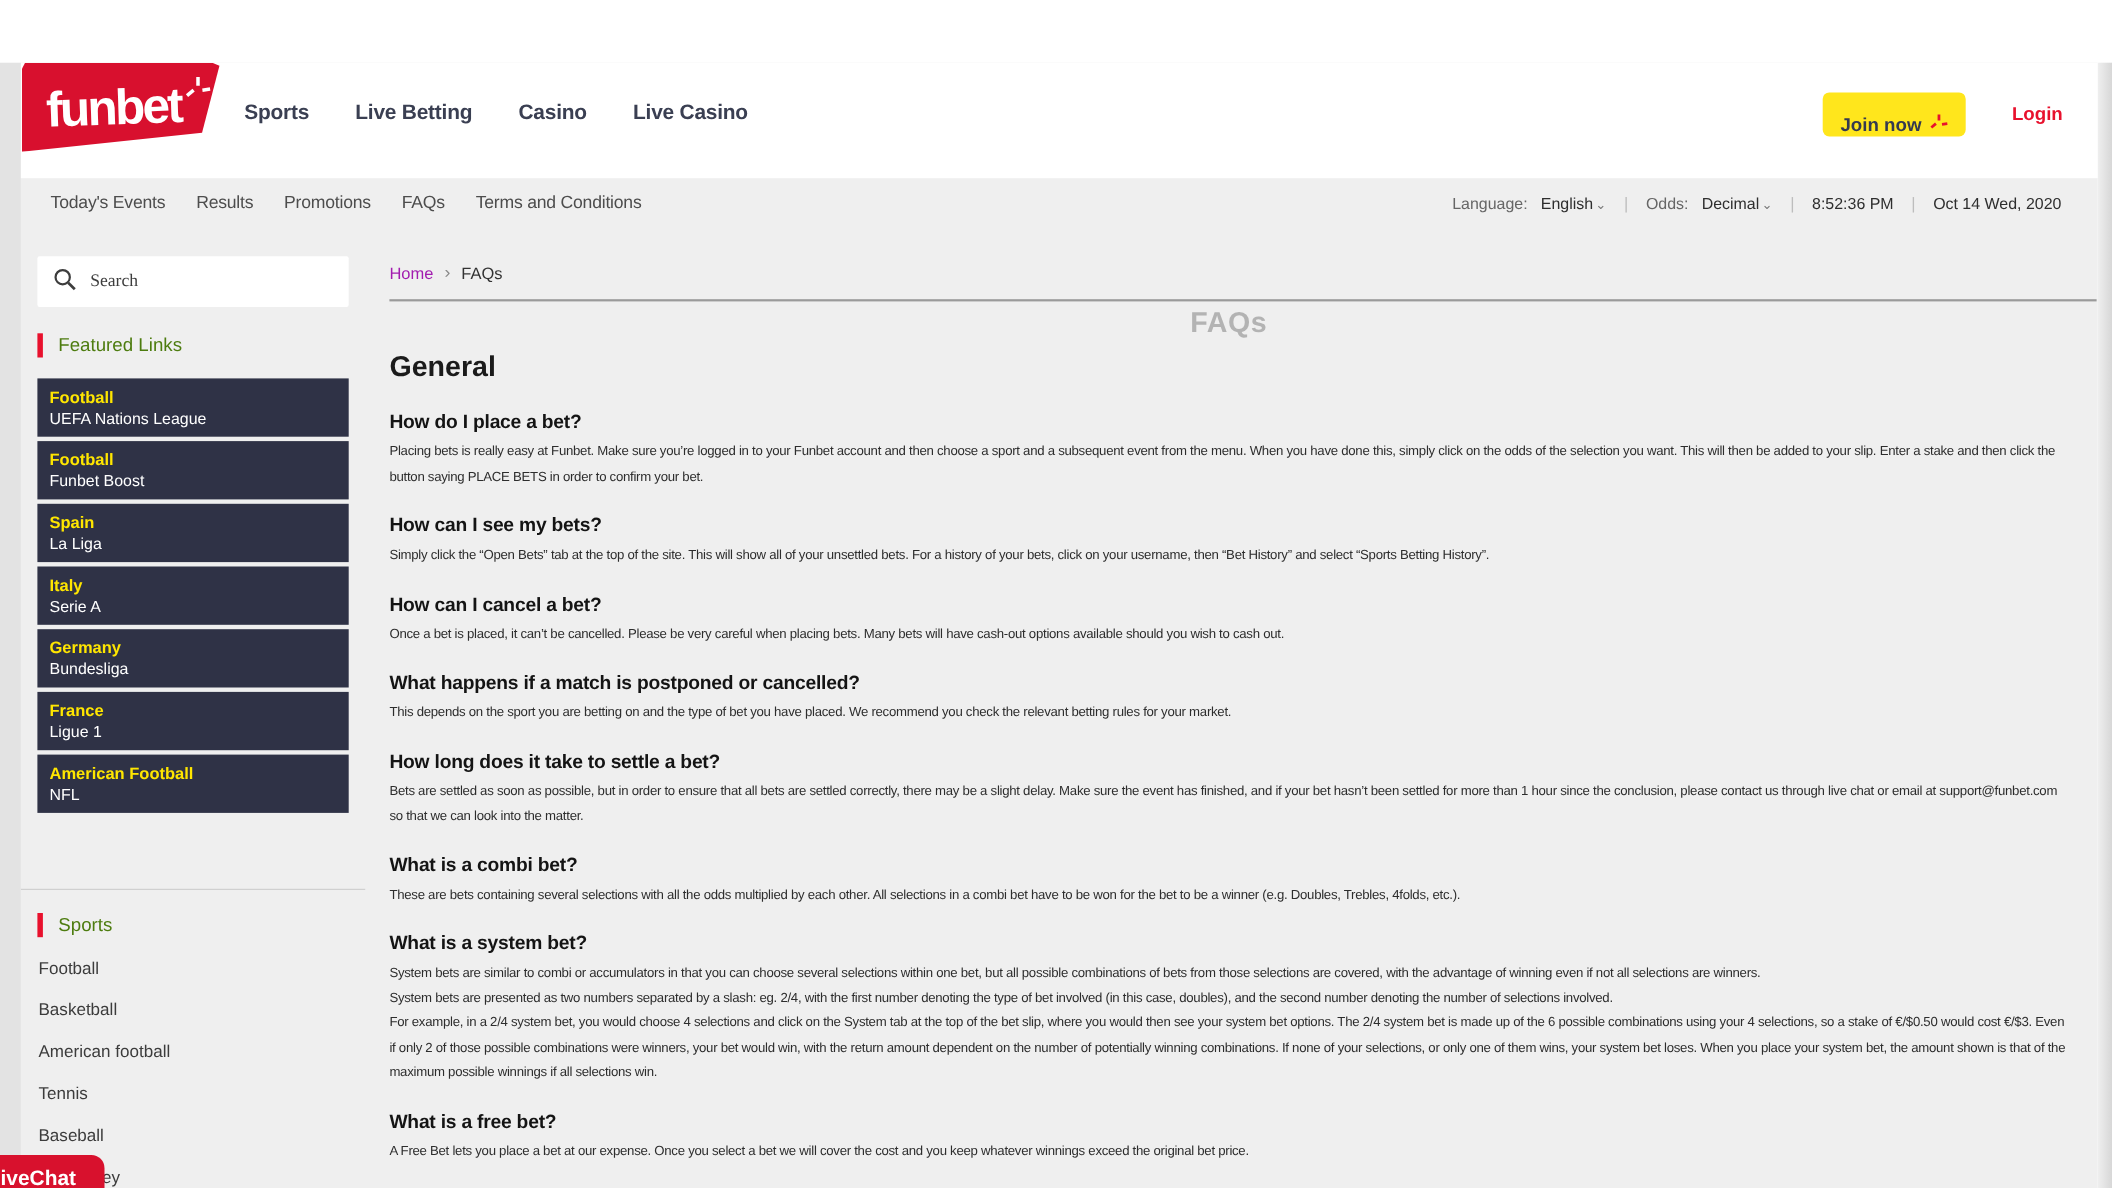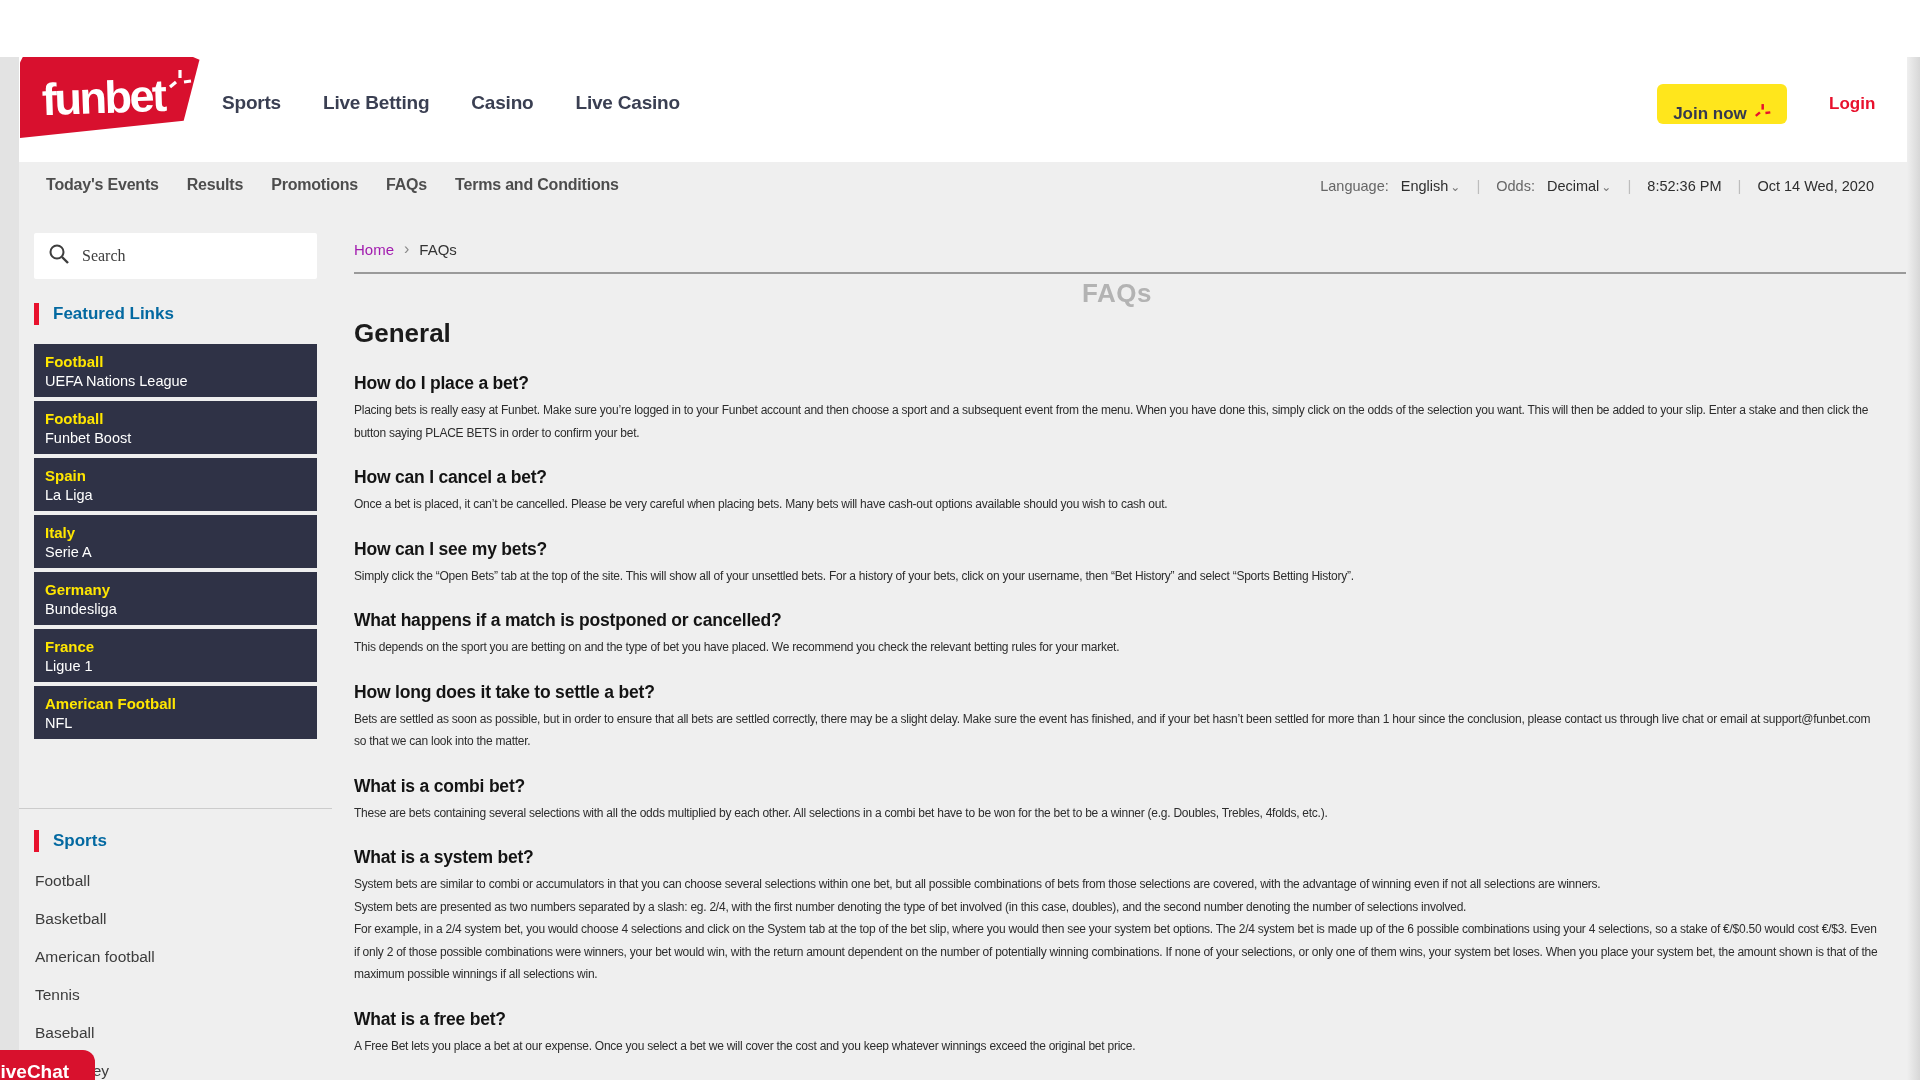--- a/index.html
+++ b/index.html
@@ -25,38 +25,38 @@
   .main-nav { position:absolute; left:203px; top:0; height:91px; display:flex; align-items:center; gap:42px; }
   .main-nav .nav-item { font-size:19px; font-weight:bold; color:#3a3f52; letter-spacing:-0.2px; cursor:pointer; }
   .join-btn { position:absolute; left:1638px; top:27px; width:130px; height:40px; background:#ffe61c;
               border:none; border-radius:6px; font-family:inherit; font-size:17px; font-weight:bold;
               color:#343950; cursor:pointer; display:flex; align-items:flex-end; justify-content:center; gap:6px; }
   .login-link { position:absolute; left:1810px; top:37px; font-size:17px; font-weight:bold; color:#e8112d; cursor:pointer; }
 
   
   .subnav { position:absolute; left:0; top:105px; width:1888px; height:46px; }
   .subnav-left { position:absolute; left:27px; top:14px; display:flex; gap:28px; }
-  .subnav-left .snav-item { font-size:16px; font-weight:bold; color:#4d4d4d; letter-spacing:-0.2px; cursor:pointer; }
+  .subnav-left .snav-item { font-size:16px; font-weight:normal; color:#4d4d4d; letter-spacing:-0.2px; cursor:pointer; }
   .subnav-right { position:absolute; right:33px; top:15px; display:flex; align-items:center; gap:12px; font-size:14.5px; color:#333; }
   .subnav-right .lbl { color:#666; }
   .subnav-right .val { color:#2e2e2e; }
   .chev { font-size:12px; color:#777; margin-left:2px; }
   .sep { color:#bdbdbd; font-size:15px; padding:0 4px; }
 
   
   .sidebar { position:absolute; left:15px; top:151px; width:283px; }
   .search-box { position:absolute; left:0; top:25px; width:283px; height:46px; background:#ffffff;
                 border-radius:2px; display:flex; align-items:center; padding-left:14px; gap:12px; }
   .search-box svg { flex:0 0 auto; }
   .search-input { border:none; outline:none; background:transparent; font-family:Liberation Serif, serif;
                   font-size:16px; color:#333; width:220px; }
   .search-input::placeholder { color:#3d3d3d; opacity:1; }
   .side-head { position:absolute; left:0; display:flex; align-items:center; gap:14px; }
   .red-bar { width:5px; height:22px; background:#e8112d; }
-  .side-head .side-head-label { font-size:17px; font-weight:bold; color:#0369a1; }
+  .side-head .side-head-label { font-size:17px; font-weight:normal; color:#4d7c0f; }
   .featured-head { top:95px; }
   .tiles { position:absolute; left:0; top:136px; width:283px; display:flex; flex-direction:column; gap:4px; }
   .tile { height:53px; background:#2f3246; padding:8px 0 0 11px; cursor:pointer; }
   .tile .t1 { font-size:15px; font-weight:bold; color:#ffe600; line-height:19px; }
   .tile .t2 { font-size:14.5px; color:#ffffff; line-height:20px; }
   .side-divider { position:absolute; left:-15px; top:600px; width:313px; height:1px; background:#cccccc; }
   .sports-head { top:622px; }
   .sports-list { position:absolute; left:1px; top:664px; width:283px; }
   .sport-item { font-size:15.5px; color:#3c3c3c; height:38px; cursor:pointer; }
 
@@ -220,26 +220,26 @@
       <div class="content-divider"></div>
       <div class="watermark">FAQs</div>
       <h1 class="section-title">General</h1>
 
       <div class="faq-list">
         <div class="faq">
           <h3>How do I place a bet?</h3>
           <p>Placing bets is really easy at Funbet. Make sure you’re logged in to your Funbet account and then choose a sport and a subsequent event from the menu. When you have done this, simply click on the odds of the selection you want. This will then be added to your slip. Enter a stake and then click the button saying PLACE BETS in order to confirm your bet.</p>
         </div>
         <div class="faq">
+          <h3>How can I see my bets?</h3>
+          <p>Simply click the “Open Bets” tab at the top of the site. This will show all of your unsettled bets. For a history of your bets, click on your username, then “Bet History” and select “Sports Betting History”.</p>
+        </div>
+        <div class="faq">
           <h3>How can I cancel a bet?</h3>
           <p>Once a bet is placed, it can’t be cancelled. Please be very careful when placing bets. Many bets will have cash-out options available should you wish to cash out.</p>
-        </div>
-        <div class="faq">
-          <h3>How can I see my bets?</h3>
-          <p>Simply click the “Open Bets” tab at the top of the site. This will show all of your unsettled bets. For a history of your bets, click on your username, then “Bet History” and select “Sports Betting History”.</p>
         </div>
         <div class="faq">
           <h3>What happens if a match is postponed or cancelled?</h3>
           <p>This depends on the sport you are betting on and the type of bet you have placed. We recommend you check the relevant betting rules for your market.</p>
         </div>
         <div class="faq">
           <h3>How long does it take to settle a bet?</h3>
           <p>Bets are settled as soon as possible, but in order to ensure that all bets are settled correctly, there may be a slight delay. Make sure the event has finished, and if your bet hasn’t been settled for more than 1 hour since the conclusion, please contact us through live chat or email at support@funbet.com so that we can look into the matter.</p>
         </div>
         <div class="faq">

